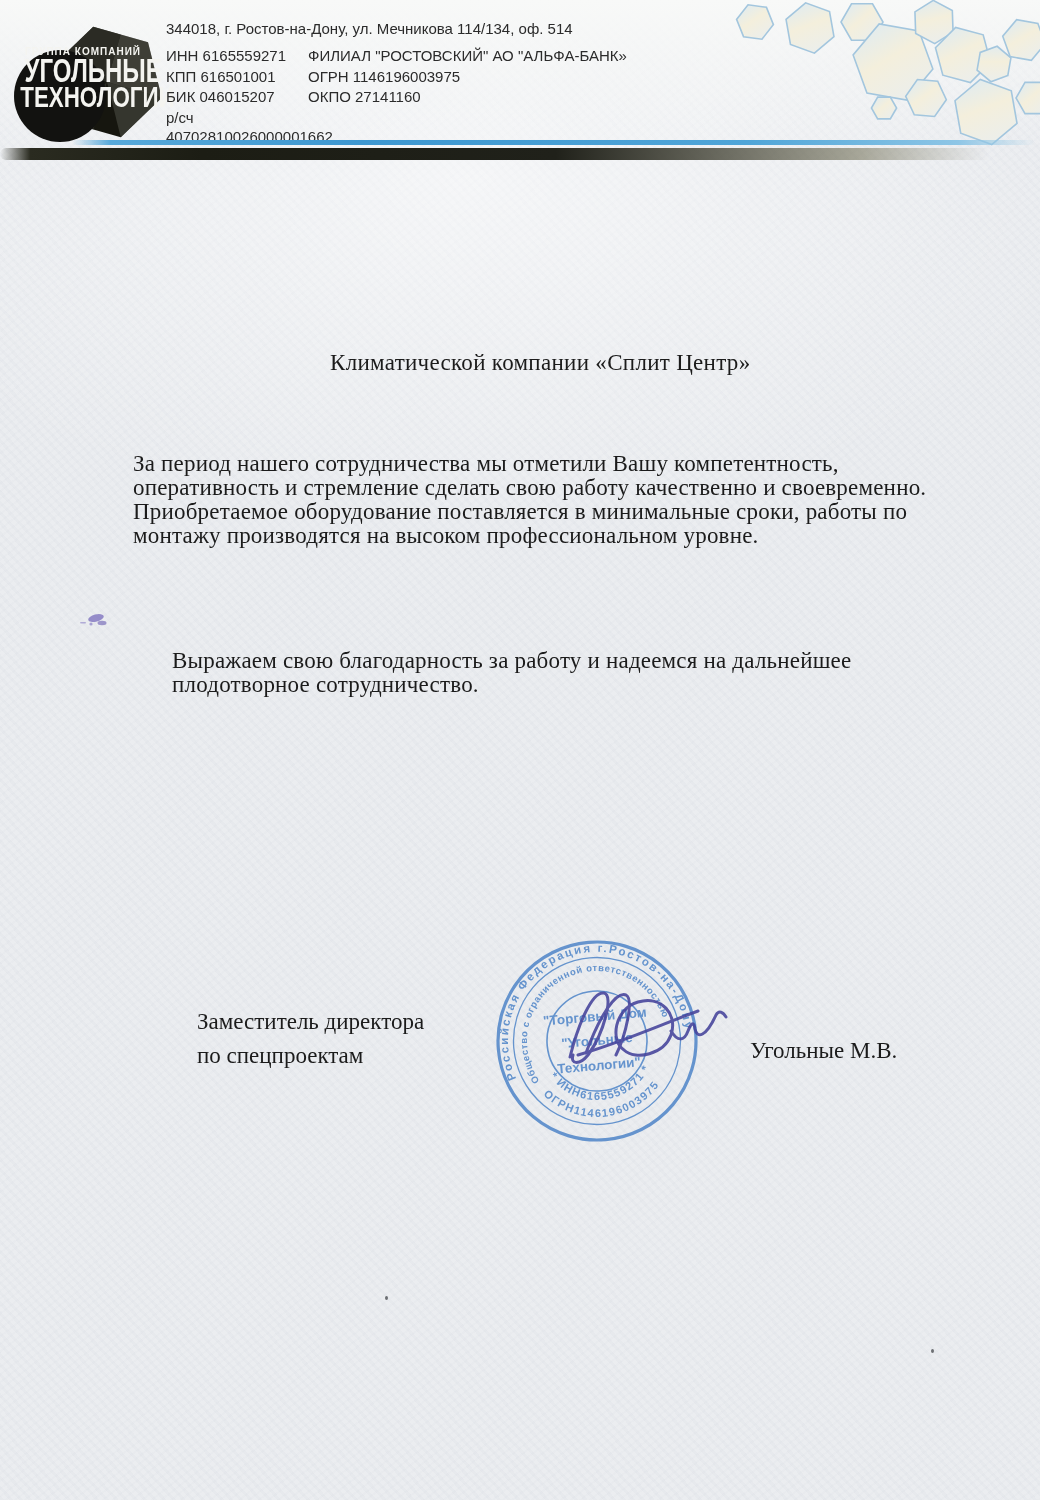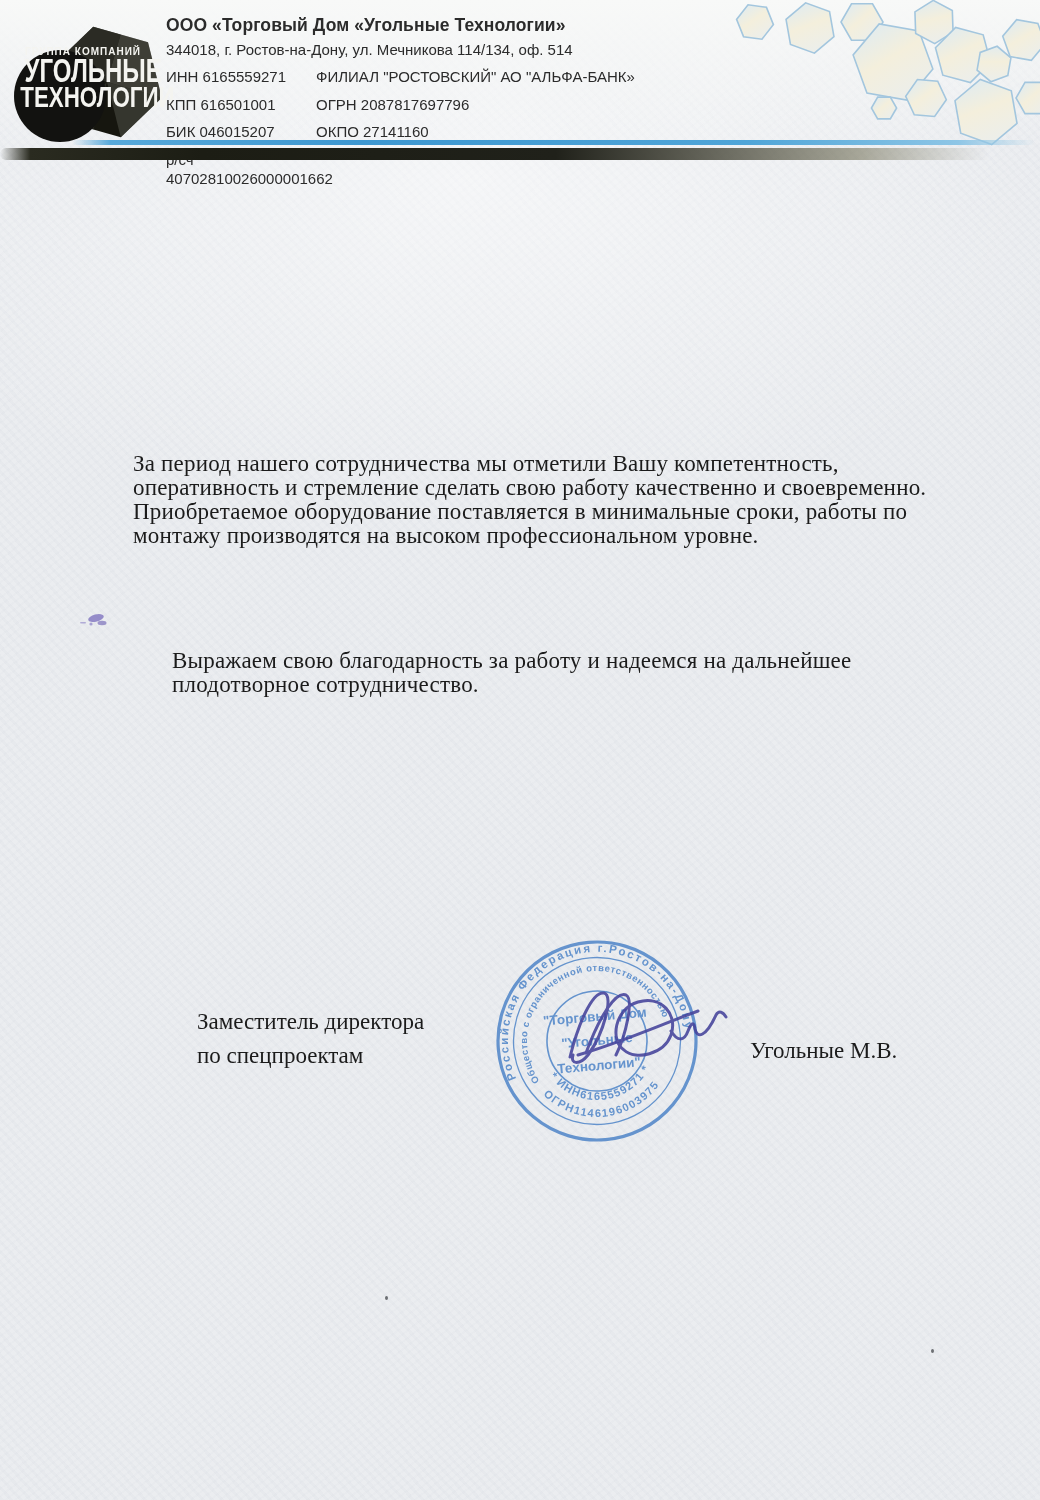--- a/index.html
+++ b/index.html
@@ -22,21 +22,21 @@
   .logo-text { position:absolute; left:6px; top:34px; width:146px; text-align:center; color:#f4f4f0; }
   .logo-group { font-size:10px; font-weight:bold; letter-spacing:1px; white-space:nowrap; }
   .logo-big   { font-size:30px; font-weight:bold; line-height:28px; white-space:nowrap;
                 transform:scale(.8,1.12); transform-origin:50% 50%; }
   .logo-big2  { font-size:26px; font-weight:bold; line-height:25px; white-space:nowrap;
                 transform:scale(.86,1.1); transform-origin:50% 50%; }
   .lh-info { position:absolute; left:166px; top:15px; width:470px; color:#2b2b2b; }
   .company-name { font-size:17.5px; font-weight:bold; letter-spacing:.1px; }
   .company-address { font-size:15px; margin-top:5px; }
   .requisites { display:grid; grid-template-columns:142px auto; column-gap:0; row-gap:1px;
-    margin-top:9px; font-size:15px; line-height:19.5px;gap:8px; }
+    margin-top:9px; font-size:15px; line-height:19.5px; }
   .crystals { position:absolute; right:0; top:0; }
   .divider-blue { position:absolute; left:72px; top:140px; width:963px; height:4.5px; border-radius:3px;
     background:linear-gradient(to right, rgba(100,170,215,0) 0%, #57a9da 4%, #3d97d0 30%, #4fa5d8 70%, #8ec6e6 92%, rgba(160,205,230,0) 100%); }
   .divider-dark { position:absolute; left:0; top:148px; width:1010px; height:12px; border-radius:8px;
     background:linear-gradient(to right, rgba(70,70,45,0) 0%, #2a2b20 3%, #1c1d14 20%, #20211a 55%, rgba(95,92,62,.5) 85%, rgba(120,115,80,0) 98%); }
   
   .serif { font-family:"Liberation Serif", serif; color:#1b1b1b; }
   .recipient { position:absolute; left:330px; top:350px; font-size:23px; letter-spacing:.3px; }
   .para { position:absolute; left:133px; width:815px; font-size:23px; line-height:24px; letter-spacing:.2px; }
   .para-1 { top:452px; }
@@ -71,27 +71,26 @@
       <circle cx="56" cy="84" r="46" fill="#121210"></circle>
     </svg>
     <div class="logo-text">
       <div class="logo-group">ГРУППА КОМПАНИЙ</div>
       <div class="logo-big">УГОЛЬНЫЕ</div>
       <div class="logo-big2">ТЕХНОЛОГИИ</div>
     </div>
   </div>
 
   <div class="lh-info">
-    <div class="company-name">ООО «Торговый Дом «Угольные Технологии»</div>
     <div class="company-address">344018, г. Ростов-на-Дону, ул. Мечникова 114/134, оф. 514</div>
     <div class="requisites">
       <div>ИНН 6165559271</div>
       <div>ФИЛИАЛ "РОСТОВСКИЙ" АО "АЛЬФА-БАНК»</div>
       <div>КПП 616501001</div>
-      <div>ОГРН 2087817697796</div>
+      <div>ОГРН 1146196003975</div>
       <div>БИК 046015207</div>
       <div>ОКПО 27141160</div>
       <div>р/сч 40702810026000001662</div>
     </div>
   </div>
 
   <svg class="crystals" width="340" height="150" viewBox="0 0 340 150">
     <defs>
       <linearGradient id="cg" x1="0" y1="0" x2="1" y2="1">
         <stop offset="0" stop-color="#dcebf5"></stop>
@@ -111,20 +110,21 @@
       <polygon points="30,0 15,26 -15,26 -30,0 -15,-26 15,-26" transform="translate(184,108) scale(.42)" vector-effect="non-scaling-stroke"></polygon>
       <polygon points="30,0 15,26 -15,26 -30,0 -15,-26 15,-26" transform="translate(286,112) rotate(20) scale(1.1)" vector-effect="non-scaling-stroke"></polygon>
       <polygon points="30,0 15,26 -15,26 -30,0 -15,-26 15,-26" transform="translate(324,40) rotate(10) scale(.72)" vector-effect="non-scaling-stroke"></polygon>
       <polygon points="30,0 15,26 -15,26 -30,0 -15,-26 15,-26" transform="translate(334,98) scale(.6)" vector-effect="non-scaling-stroke"></polygon>
     </g>
   </svg>
 
   <div class="divider-blue"></div>
   <div class="divider-dark"></div>
 
+  <div class="recipient serif">Климатической компании «Сплит Центр»</div>
 
   <p class="para para-1 serif">За период нашего сотрудничества мы отметили Вашу компетентность, оперативность и стремление сделать свою работу качественно и своевременно. Приобретаемое оборудование поставляется в минимальные сроки, работы по монтажу производятся на высоком профессиональном уровне.</p>
 
   <svg class="ink-smudge" width="44" height="34" viewBox="0 0 44 34">
     <ellipse cx="22" cy="13" rx="8" ry="3.6" transform="rotate(-14 22 13)" fill="#7468bb" opacity=".72"></ellipse>
     <ellipse cx="28" cy="18" rx="4.5" ry="2.2" fill="#6a5db3" opacity=".6"></ellipse>
     <rect x="6" y="17" width="6" height="1.6" rx="1" fill="#8579c4" opacity=".55"></rect>
     <circle cx="17" cy="19" r="1.6" fill="#7b6fc0" opacity=".6"></circle>
   </svg>
 

